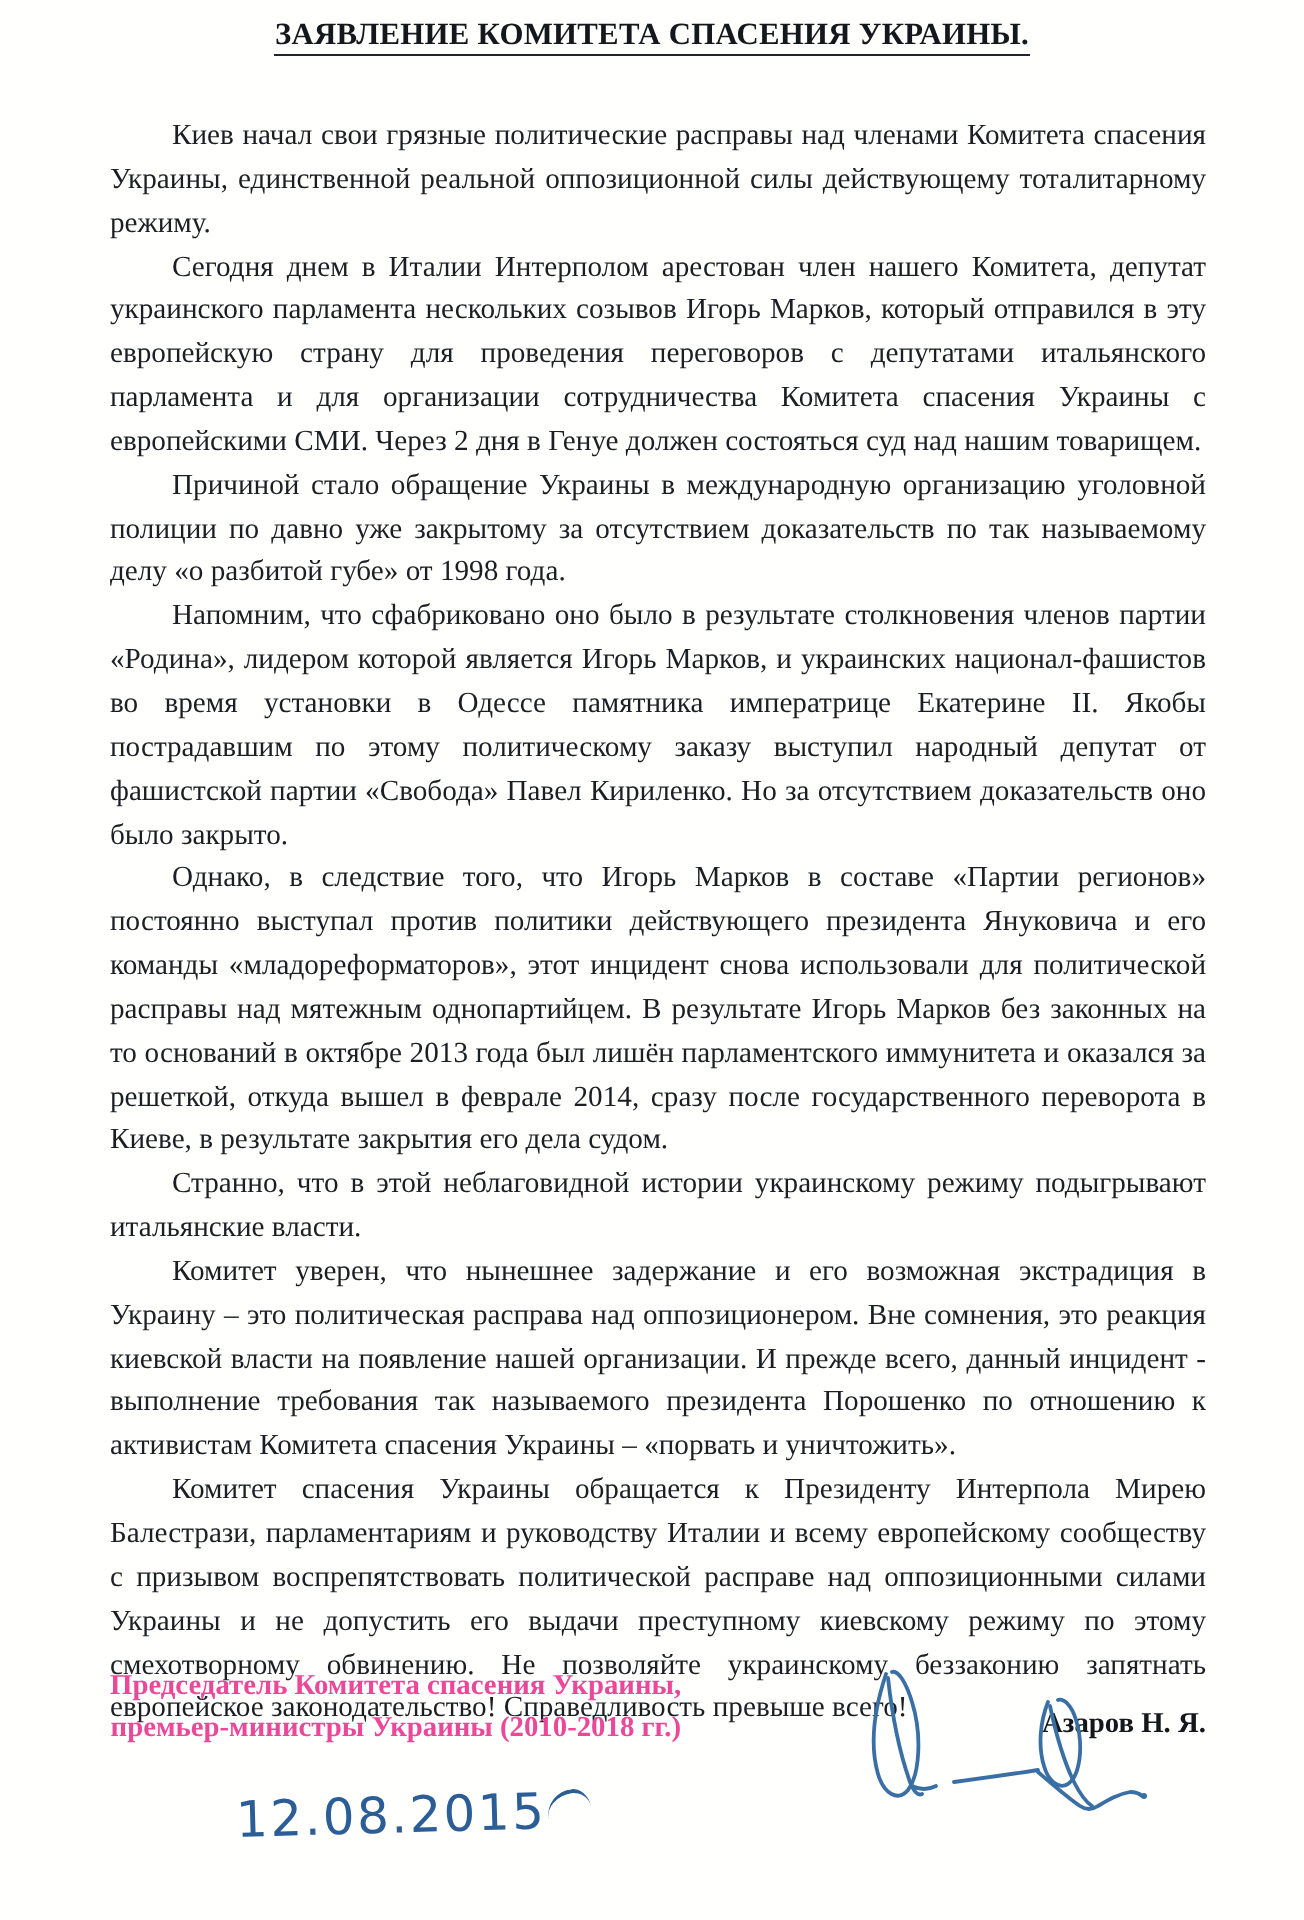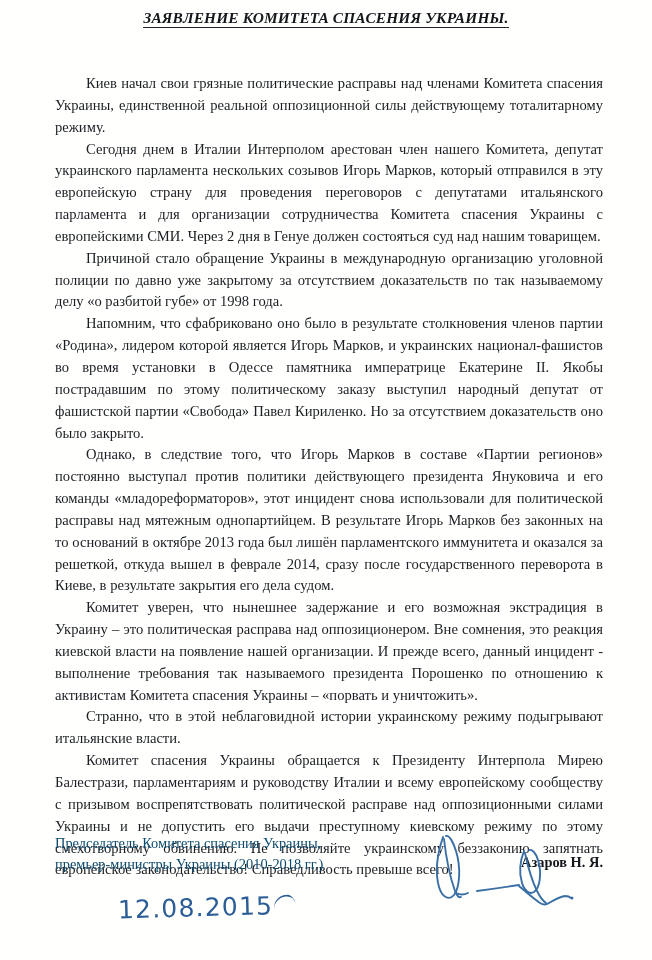--- a/index.html
+++ b/index.html
@@ -24,34 +24,32 @@
   .doc-title {
     position: absolute;
     left: 0;
     top: 9px;
     width: 652px;
     text-align: center;
     font-weight: bold;
     font-size: 15.4px;
     letter-spacing: 0.15px;
     color: #14181c;
-    font-style: italic;
   }
   .doc-title span.title-text {
     border-bottom: 1.6px solid #20252b;
     padding-bottom: 1px;
   }
 
   
   .body-block {
     position: absolute;
     left: 55px;
     top: 58px;
     width: 548px;
-    margin-top: 15px;
   }
   .para {
     margin: 0;
     text-align: justify;
     text-justify: inter-word;
     text-indent: 31px;
     font-size: 14.6px;
     line-height: 21.85px;
     color: #1b1f23;
     hyphens: none;
@@ -62,25 +60,26 @@
     position: absolute;
     left: 55px;
     top: 833px;
     width: 548px;
     height: 60px;
   }
   .sig-lines {
     position: absolute;
     left: 0;
     top: 0;
-    font-weight: normal;
+    font-weight: bold;
     font-size: 14.4px;
     line-height: 20.5px;
-    color: #0c4a6e;
+    color: #ec4899;
     white-space: nowrap;
+    text-align: right;
   }
   .sig-name {
     position: absolute;
     right: 0;
     top: 21px;
     font-weight: bold;
     font-size: 14.4px;
     color: #14181c;
     white-space: nowrap;
   }
@@ -124,22 +123,22 @@
   <div class="doc-title">
     <span class="title-text">ЗАЯВЛЕНИЕ КОМИТЕТА СПАСЕНИЯ УКРАИНЫ.</span>
   </div>
 
   <div class="body-block">
     <p class="para">Киев начал свои грязные политические расправы над членами Комитета спасения Украины, единственной реальной оппозиционной силы действующему тоталитарному режиму.</p>
     <p class="para">Сегодня днем в Италии Интерполом арестован член нашего Комитета, депутат украинского парламента нескольких созывов Игорь Марков,  который отправился в эту европейскую страну для проведения переговоров с депутатами итальянского парламента и для организации сотрудничества Комитета спасения Украины с европейскими СМИ. Через 2 дня в Генуе должен состояться суд над нашим товарищем.</p>
     <p class="para">Причиной стало обращение Украины в международную организацию уголовной полиции по давно уже закрытому за отсутствием доказательств по так называемому делу «о разбитой губе» от 1998 года.</p>
     <p class="para">Напомним, что сфабриковано оно было в результате столкновения членов партии «Родина», лидером которой является Игорь Марков, и украинских национал-фашистов во время установки в Одессе памятника императрице Екатерине II. Якобы пострадавшим по этому политическому заказу выступил народный депутат от фашистской партии «Свобода» Павел Кириленко. Но за отсутствием доказательств оно было закрыто.</p>
     <p class="para">Однако, в следствие того, что Игорь Марков в составе «Партии регионов» постоянно выступал против политики действующего президента Януковича и его команды «младореформаторов», этот инцидент снова использовали для политической расправы над мятежным однопартийцем. В результате Игорь Марков без законных на то оснований в октябре 2013 года был лишён парламентского иммунитета и оказался за решеткой, откуда вышел в феврале 2014, сразу после государственного переворота в Киеве, в результате закрытия его дела судом.</p>
+    <p class="para">Странно, что в этой неблаговидной истории украинскому режиму подыгрывают итальянские власти.</p>
     <p class="para">Комитет уверен, что нынешнее задержание и его возможная экстрадиция в Украину  – это политическая расправа над оппозиционером. Вне сомнения, это реакция киевской власти на появление нашей организации. И прежде всего, данный инцидент - выполнение требования так называемого президента Порошенко по отношению к активистам Комитета спасения Украины – «порвать и уничтожить».</p>
-    <p class="para">Странно, что в этой неблаговидной истории украинскому режиму подыгрывают итальянские власти.</p>
     <p class="para">Комитет спасения Украины обращается к Президенту Интерпола Мирею Балестрази, парламентариям и руководству Италии и всему европейскому сообществу с призывом воспрепятствовать политической расправе над оппозиционными силами Украины и не допустить его выдачи преступному киевскому режиму по этому смехотворному обвинению. Не позволяйте украинскому беззаконию запятнать европейское законодательство! Справедливость превыше всего!</p>
   </div>
 
   <div class="sig-block">
     <div class="sig-lines">
       <div>Председатель Комитета спасения Украины,</div>
       <div>премьер-министры Украины (2010-2018 гг.)</div>
     </div>
     <div class="sig-name">Азаров Н. Я.</div>
 

